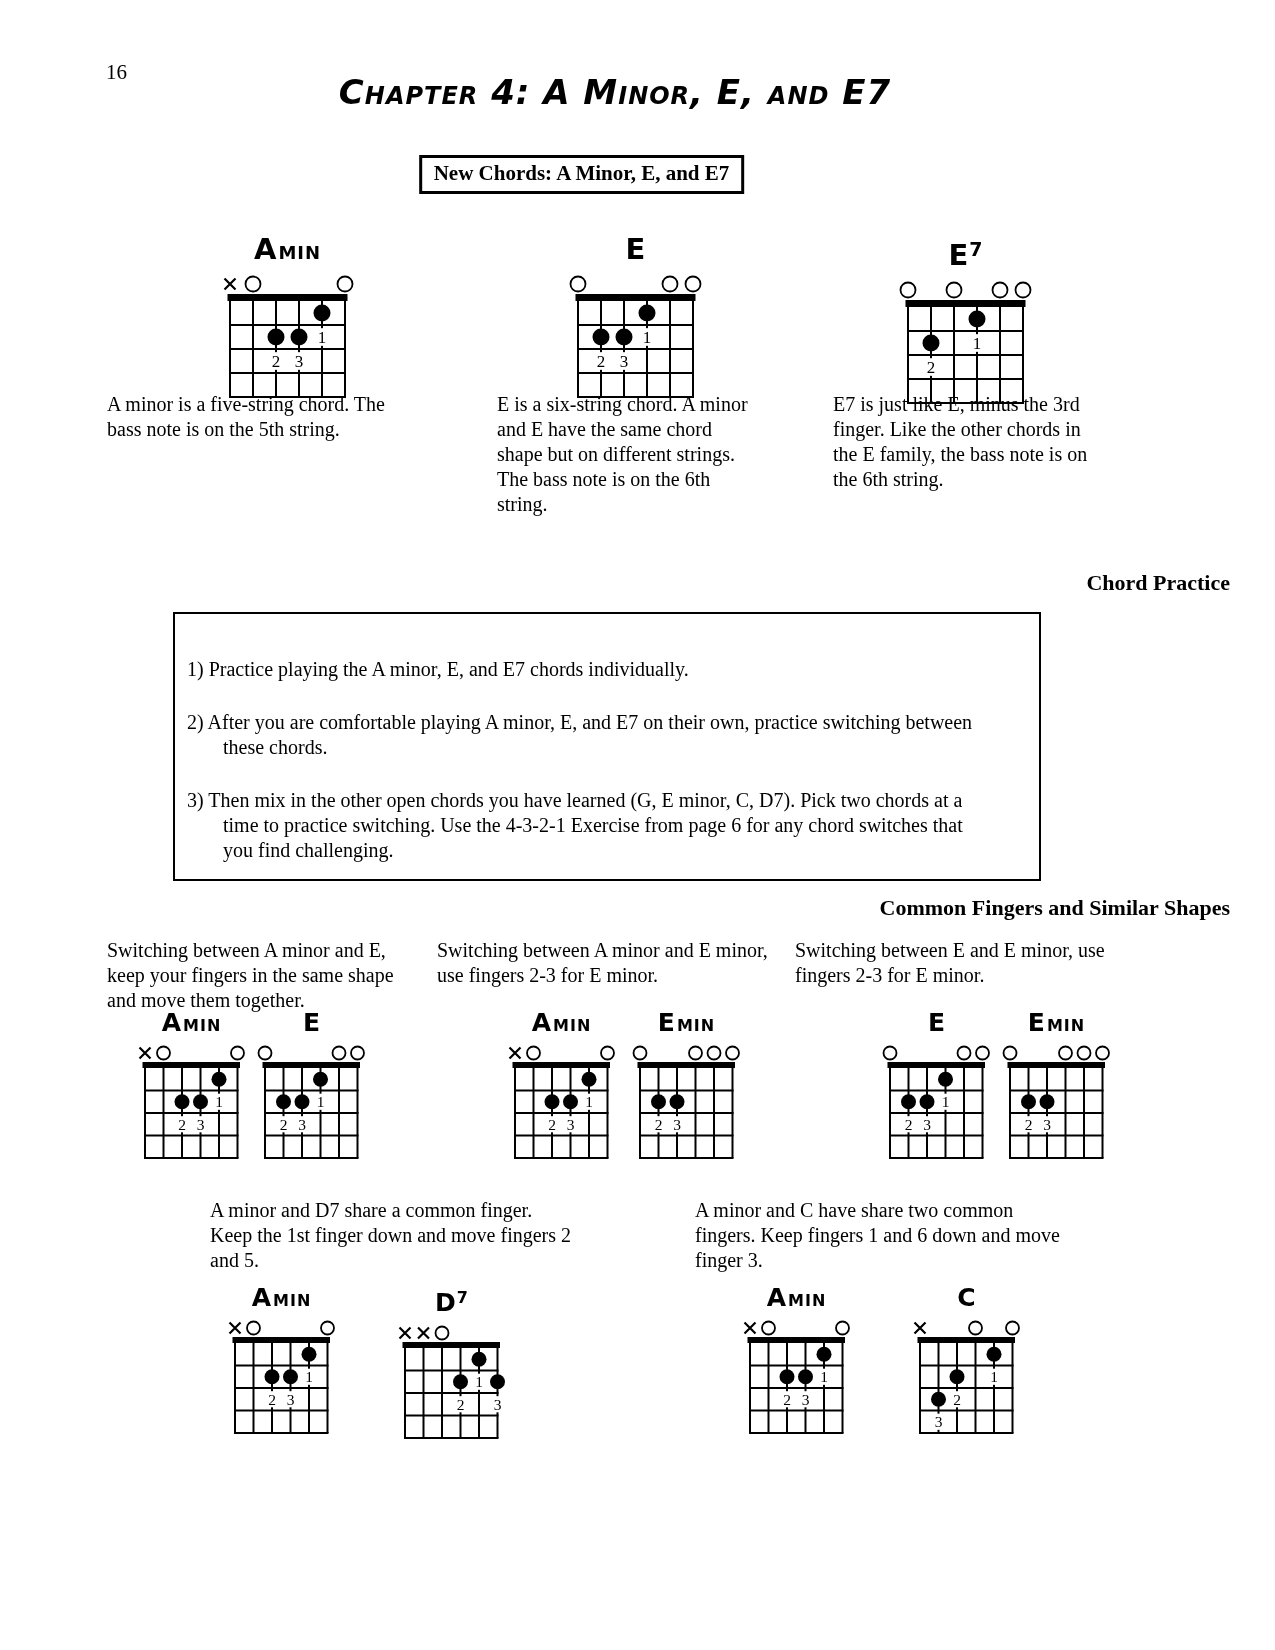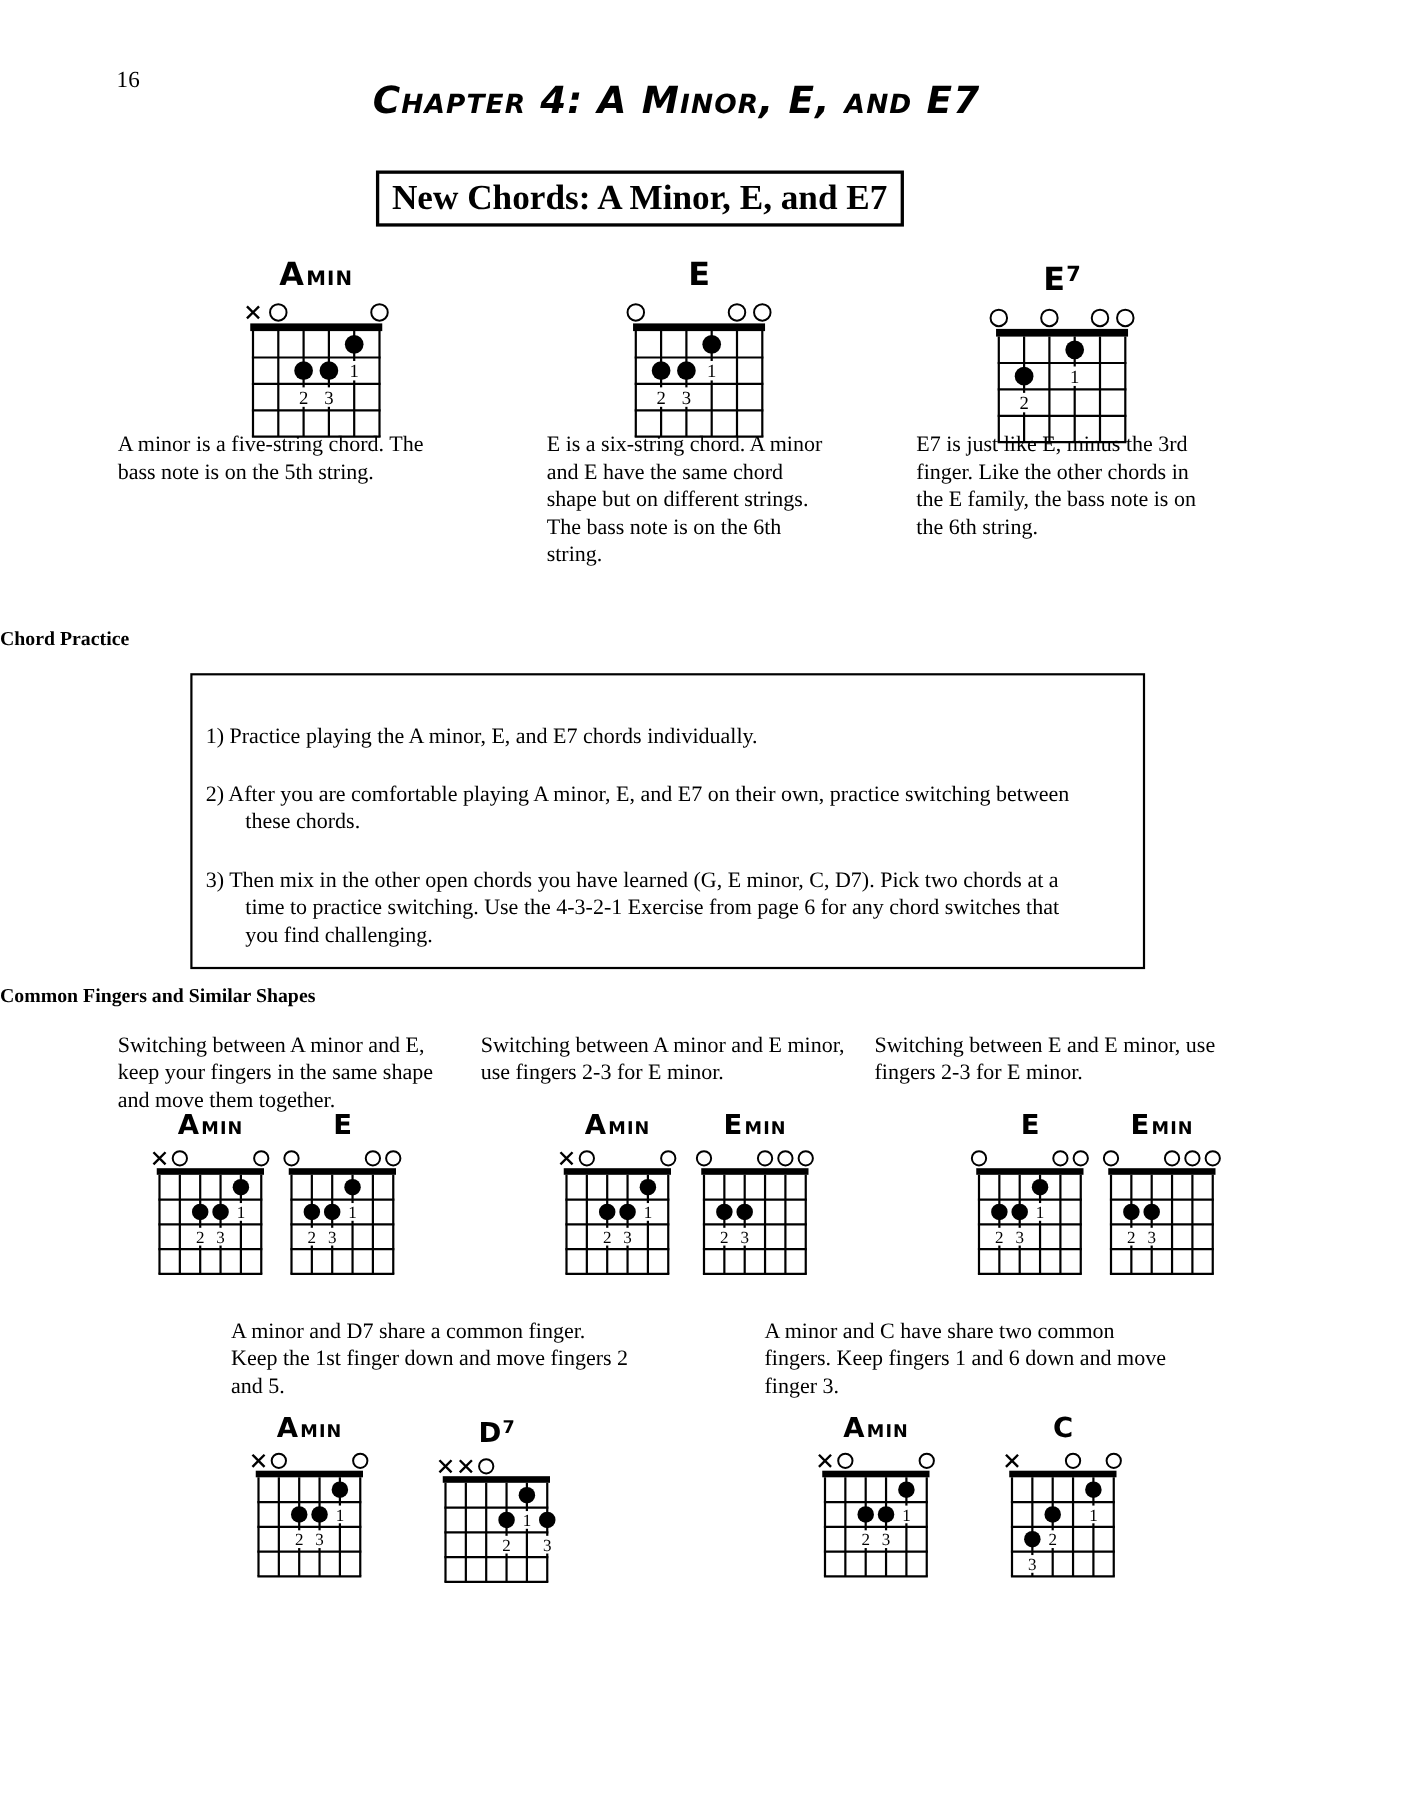--- a/index.html
+++ b/index.html
@@ -4,24 +4,24 @@
 <style>
   html,body{margin:0;padding:0;background:#fff;}
   #page{position:relative;width:1275px;height:1650px;background:#fff;color:#000;
         font-family:"Liberation Serif",serif;overflow:hidden;border-radius:17px;}
   .abs{position:absolute;}
   .comic{font-family:"DejaVu Sans",sans-serif;font-weight:700;font-variant:small-caps;}
 
   #pagenum{left:106px;top:60px;font-size:21px;}
   #title{left:0;top:72px;width:1230px;text-align:center;font-size:34px;letter-spacing:1px;font-style:italic;}
   #newbox{left:50%;top:155px;transform:translateX(-56px) translateX(-50%);
-          border:3px solid #000;padding:3px 12px 5px 12px;font-weight:700;font-size:32px;white-space:nowrap;}
+          border:3px solid #000;padding:3px 12px 5px 12px;font-weight:700;font-size:21px;white-space:nowrap;}
 
   .note{font-size:20px;line-height:25px;}
-  .heading{left:0;width:1230px;text-align:left;font-weight:700;font-size:18px;}
+  .heading{left:0;width:1230px;text-align:right;font-weight:700;font-size:22px;}
 
   #practice-box{left:173px;top:612px;width:868px;box-sizing:border-box;border:2px solid #000;
                 padding:15px 52px 16px 12px;font-size:20px;line-height:25px;}
   .p-item{padding-left:36px;text-indent:-36px;margin-bottom:18px;margin-top:28px;}
   .p-item:last-child{margin-bottom:0;}
 
   .chord{position:absolute;text-align:center;}
   .chord-label{line-height:34px;white-space:nowrap;font-family:"DejaVu Sans",sans-serif;font-weight:700;}
   .cl-main{font-size:29px;}
   .cl-small{font-size:18px;text-transform:uppercase;letter-spacing:1px;margin-left:2px;}

